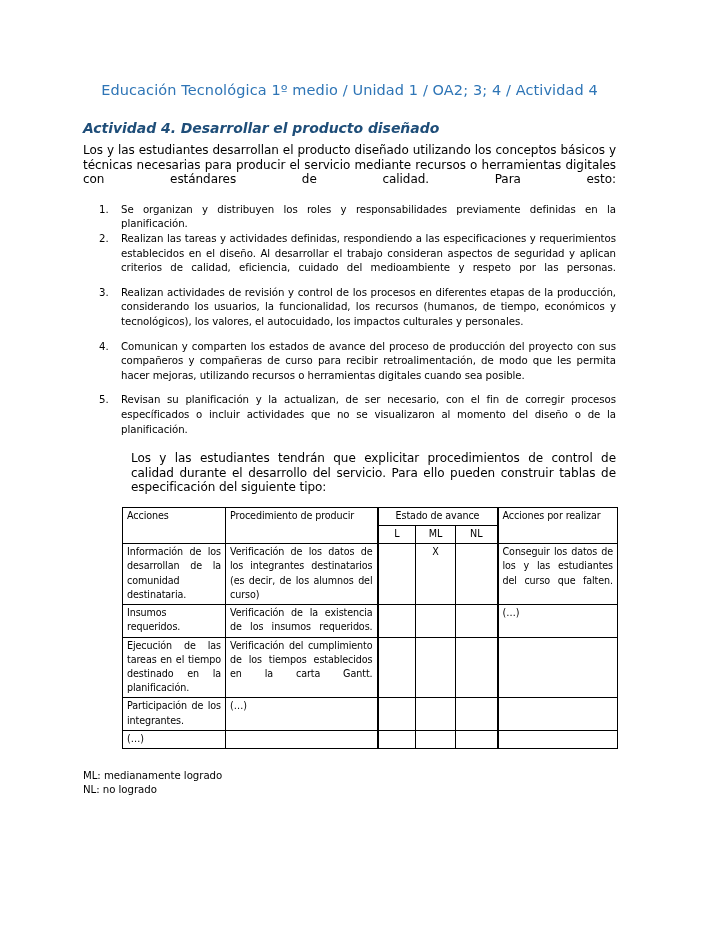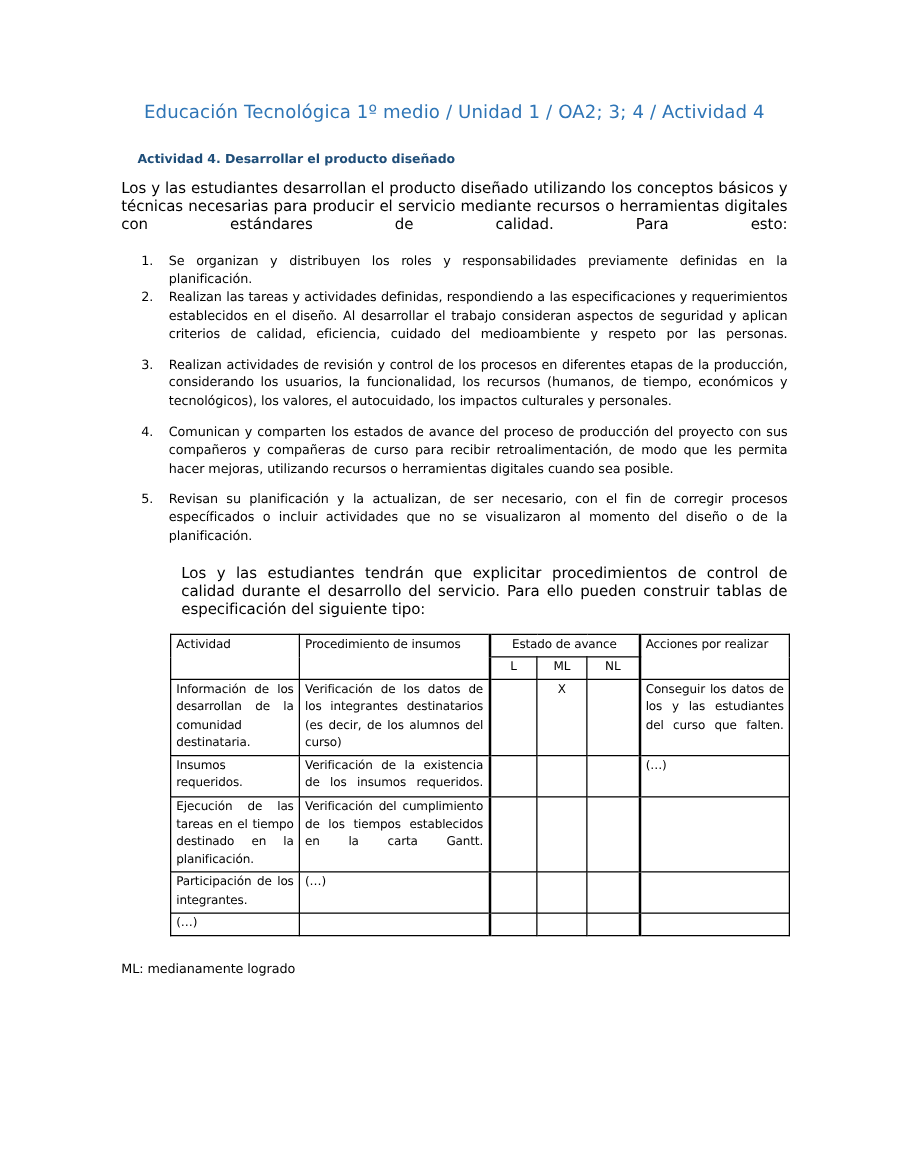--- a/index.html
+++ b/index.html
@@ -19,44 +19,45 @@
   .page {
     position: relative;
     width: 720px;
     height: 932px;
     background: #ffffff;
     box-sizing: border-box;
   }
 
   .content {
     position: absolute;
-    left: 97px;
+    left: 83px;
     top: 80px;
     width: 533px;
   }
 
   
   .doc-title {
     color: #2E75B6;
     font-size: 14.5px;
     line-height: 20px;
     text-align: center;
     font-weight: normal;
     margin: 0 0 21px 0;
     letter-spacing: 0.1px;
   }
 
   
   .section-heading {
     color: #1F4E79;
-    font-size: 10px;
+    font-size: 14px;
     font-weight: bold;
     line-height: 14px;
-    margin: 0 0 8px 13px;
-    letter-spacing: -0.05px;
+    margin: 0 0 8px 0;
+    letter-spacing: -0.05px;
+    font-style: italic;
   }
 
   
   .para {
     font-size: 12px;
     line-height: 14.6px;
     text-align: justify;
     margin: 0 0 10px 0;
     letter-spacing: -0.05px;
   }
@@ -193,22 +194,22 @@
         <colgroup>
           <col class="c-act">
           <col class="c-proc">
           <col class="c-l">
           <col class="c-ml">
           <col class="c-nl">
           <col class="c-acc">
         </colgroup>
         <thead>
           <tr>
-            <th class="plain" rowspan="2">Actividad</th>
-            <th class="plain" rowspan="2">Procedimiento de insumos</th>
+            <th class="plain" rowspan="2">Acciones</th>
+            <th class="plain" rowspan="2">Procedimiento de producir</th>
             <th class="ctr thickleft" colspan="3">Estado de avance</th>
             <th class="plain thickleft" rowspan="2">Acciones por realizar</th>
           </tr>
           <tr>
             <th class="ctr thickleft">L</th>
             <th class="ctr">ML</th>
             <th class="ctr">NL</th>
           </tr>
         </thead>
         <tbody>
@@ -251,16 +252,17 @@
             <td class="ctr"></td>
             <td class="ctr"></td>
             <td class="plain thickleft"></td>
           </tr>
         </tbody>
       </table>
     </div>
 
     <div class="legend">
       <div>ML: medianamente logrado</div>
+      <div>NL: no logrado</div>
     </div>
 
   </div>
 </div>
 
 </body></html>

